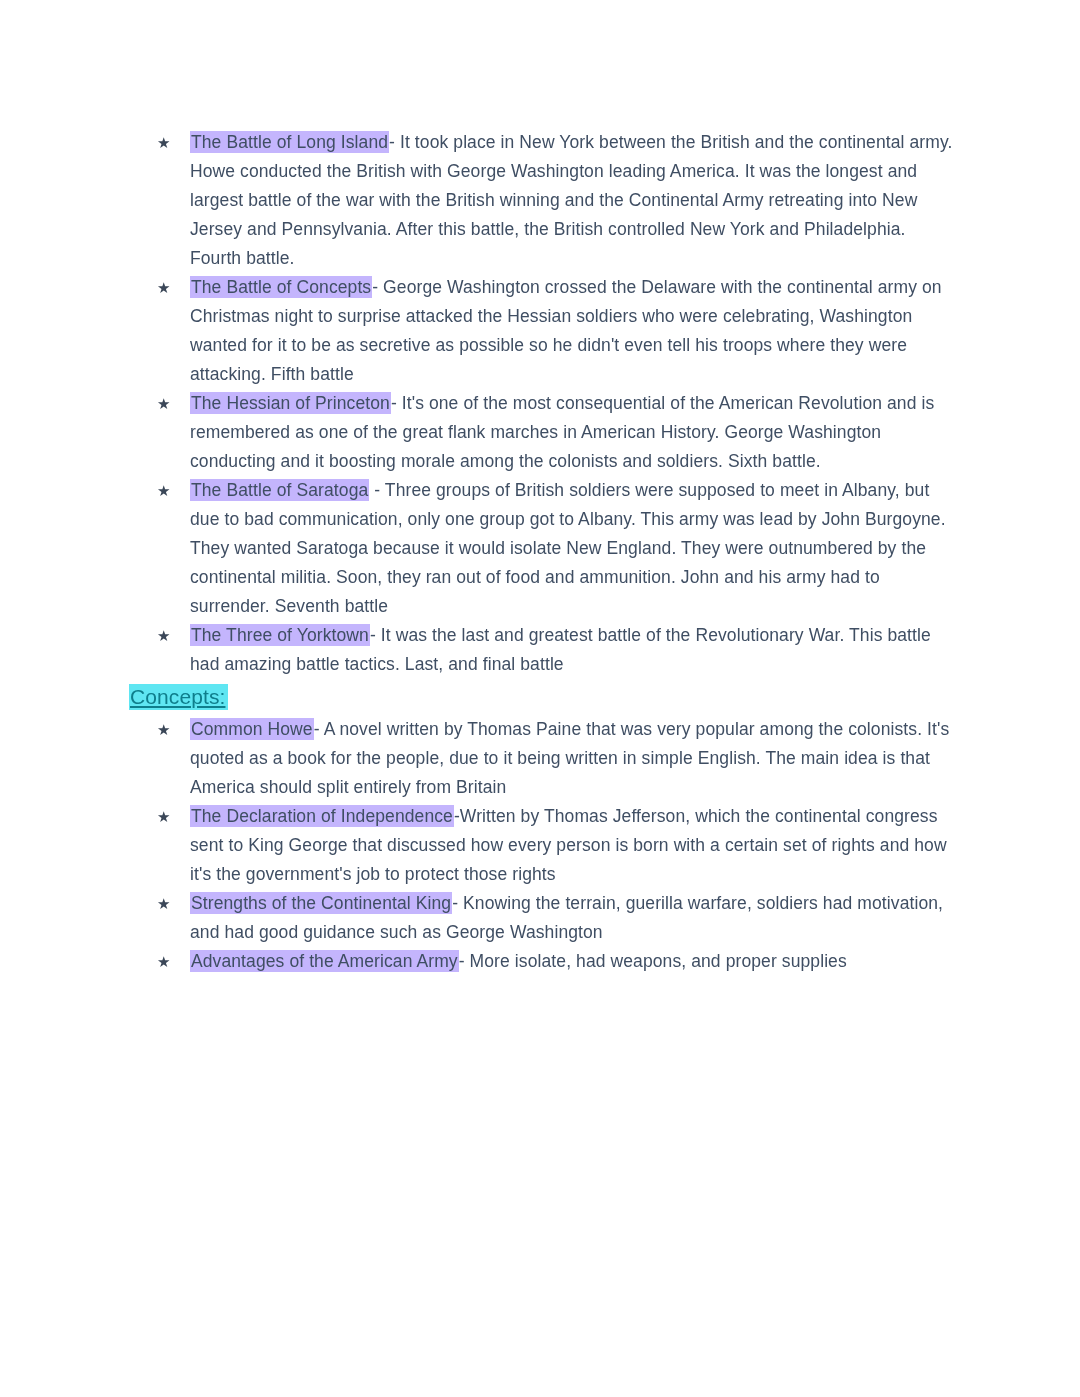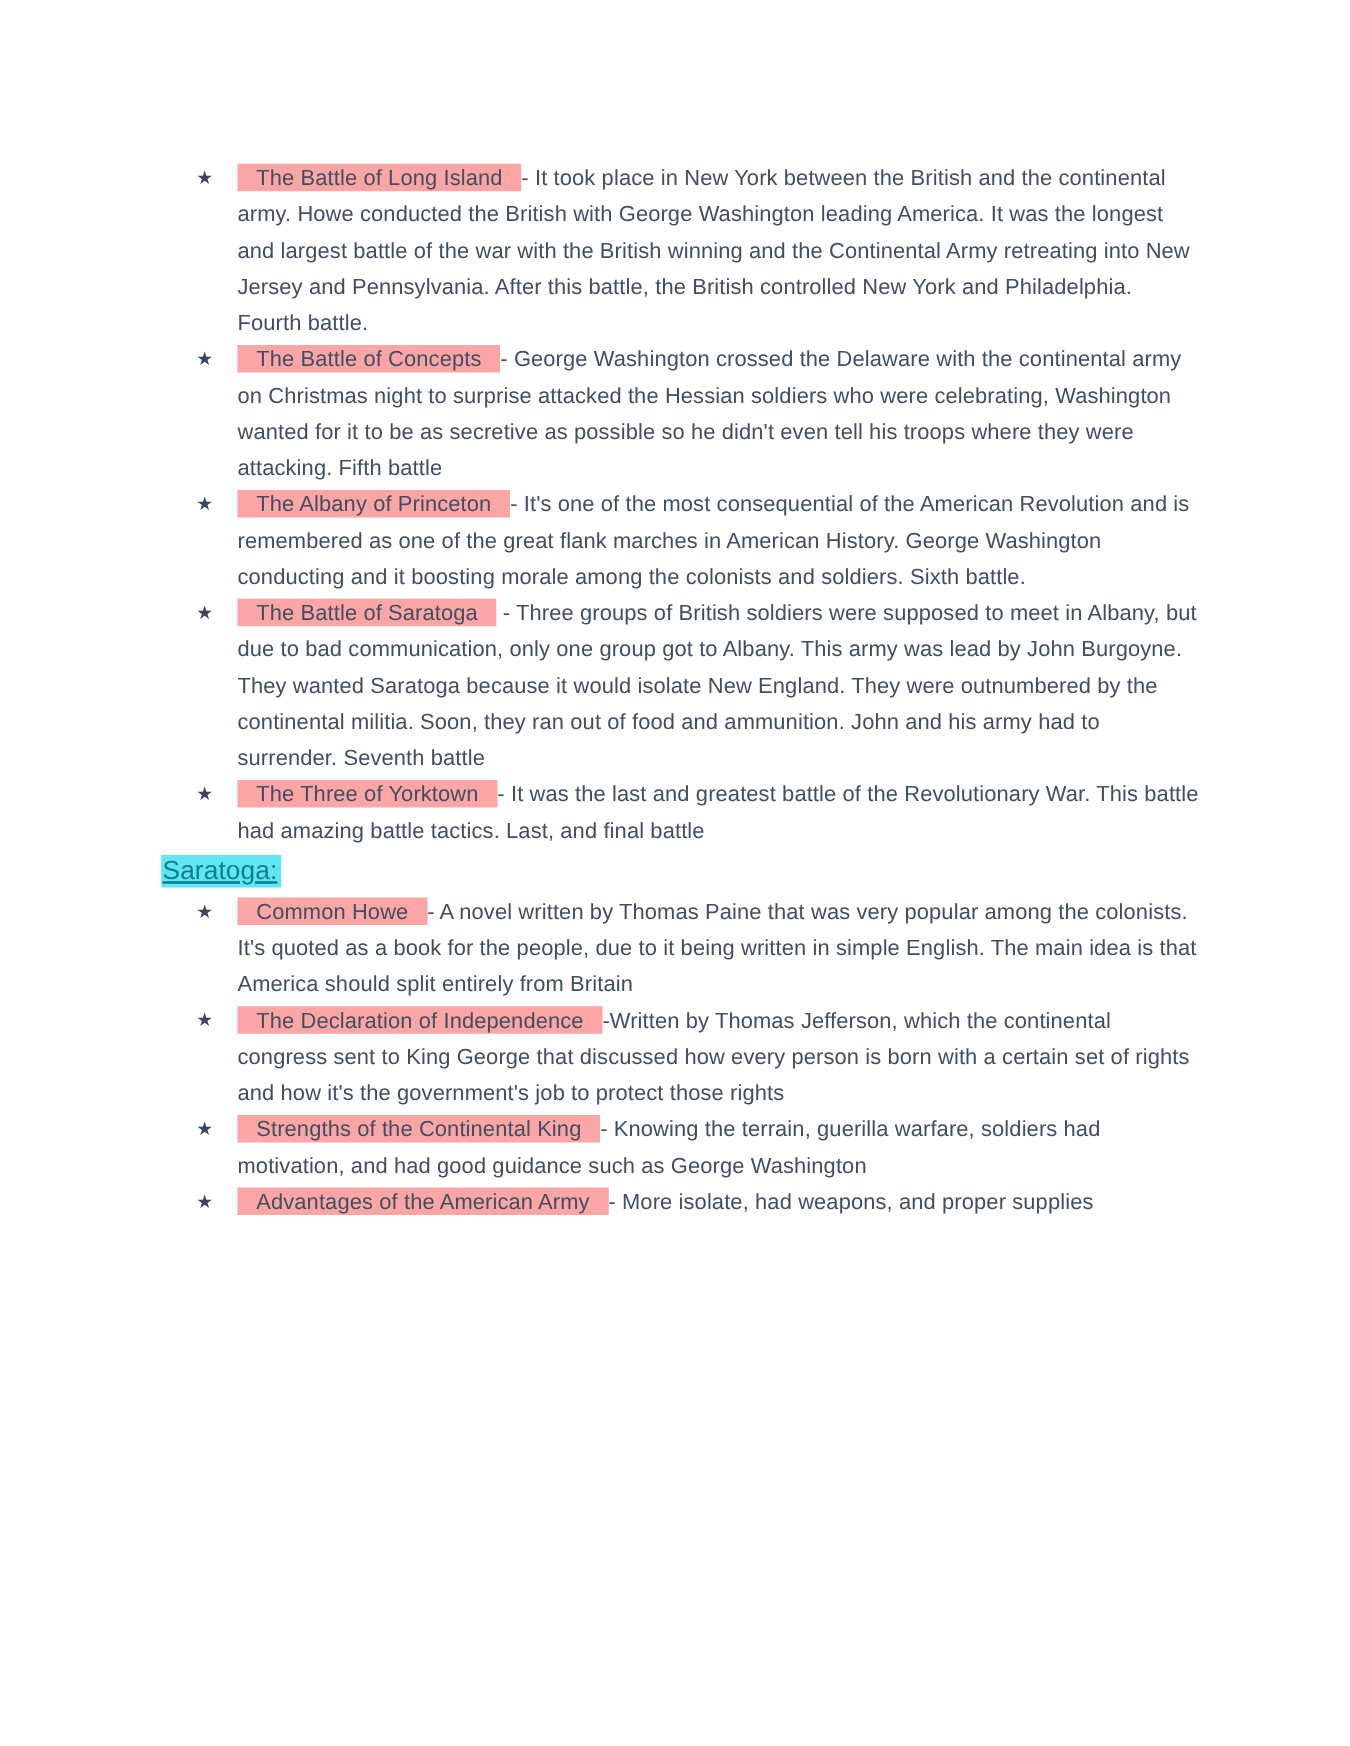--- a/index.html
+++ b/index.html
@@ -36,22 +36,22 @@
     width: 33px;
     flex-shrink: 0;
     font-size: 15px;
     line-height: 29px;
     color: #3b4758;
   }
   .item-text {
     width: 770px;
   }
   .hl-green {
-    background: #fca5a5;
-    padding: 1px 15px;
+    background: #c4b5fd;
+    padding: 1px 1px;
   }
   .section-heading {
     margin: 1px 0 2px 0;
     font-size: 21px;
     line-height: 33px;
     font-weight: 400;
   }
   .hl-cyan {
     background: #5fe6f2;
     color: #0e7e8c;
@@ -69,33 +69,33 @@
       <li>
         <span class="bullet">★</span>
         <span class="item-text"><span class="hl-green">The Battle of Long Island</span><span>- It took place in New York between the British and the continental army. Howe conducted the British with George Washington leading America. It was the longest and largest battle of the war with the British winning and the Continental Army retreating into New Jersey and Pennsylvania. After this battle, the British controlled New York and Philadelphia. Fourth battle.</span></span>
       </li>
       <li>
         <span class="bullet">★</span>
         <span class="item-text"><span class="hl-green">The Battle of Concepts</span><span>- George Washington crossed the Delaware with the continental army on Christmas night to surprise attacked the Hessian soldiers who were celebrating, Washington wanted for it to be as secretive as possible so he didn't even tell his troops where they were attacking. Fifth battle</span></span>
       </li>
       <li>
         <span class="bullet">★</span>
-        <span class="item-text"><span class="hl-green">The Albany of Princeton</span><span>- It's one of the most consequential of the American Revolution and is remembered as one of the great flank marches in American History. George Washington conducting and it boosting morale among the colonists and soldiers. Sixth battle.</span></span>
+        <span class="item-text"><span class="hl-green">The Hessian of Princeton</span><span>- It's one of the most consequential of the American Revolution and is remembered as one of the great flank marches in American History. George Washington conducting and it boosting morale among the colonists and soldiers. Sixth battle.</span></span>
       </li>
       <li>
         <span class="bullet">★</span>
         <span class="item-text"><span class="hl-green">The Battle of Saratoga</span><span> - Three groups of British soldiers were supposed to meet in Albany, but due to bad communication, only one group got to Albany. This army was lead by John Burgoyne. They wanted Saratoga because it would isolate New England. They were outnumbered by the continental militia. Soon, they ran out of food and ammunition. John and his army had to surrender. Seventh battle</span></span>
       </li>
       <li>
         <span class="bullet">★</span>
         <span class="item-text"><span class="hl-green">The Three of Yorktown</span><span>- It was the last and greatest battle of the Revolutionary War. This battle had amazing battle tactics. Last, and final battle</span></span>
       </li>
     </ul>
 
-    <h2 class="section-heading"><span class="hl-cyan">Saratoga:</span></h2>
+    <h2 class="section-heading"><span class="hl-cyan">Concepts:</span></h2>
 
     <ul class="star-list">
       <li>
         <span class="bullet">★</span>
         <span class="item-text"><span class="hl-green">Common Howe</span><span>- A novel written by Thomas Paine that was very popular among the colonists. It's quoted as a book for the people, due to it being written in simple English. The main idea is that America should split entirely from Britain</span></span>
       </li>
       <li>
         <span class="bullet">★</span>
         <span class="item-text"><span class="hl-green">The Declaration of Independence</span><span>-Written by Thomas Jefferson, which the continental congress sent to King George that discussed how every person is born with a certain set of rights and how it's the government's job to protect those rights</span></span>
       </li>

